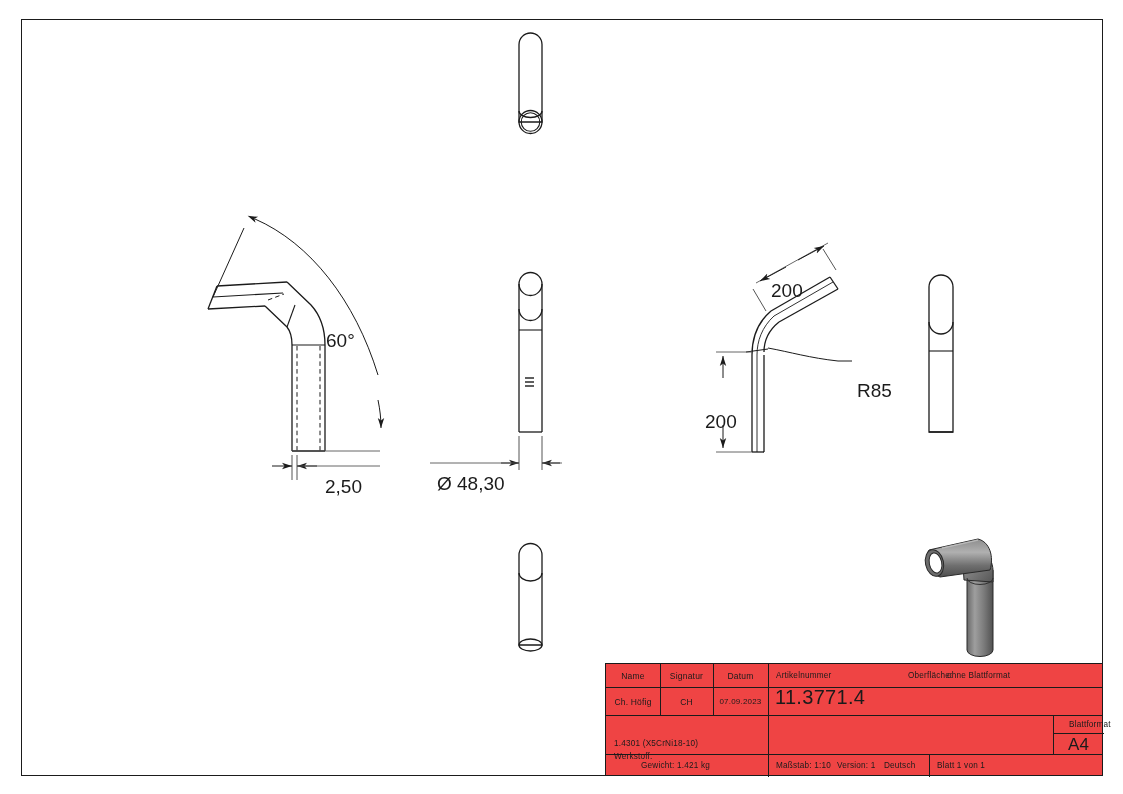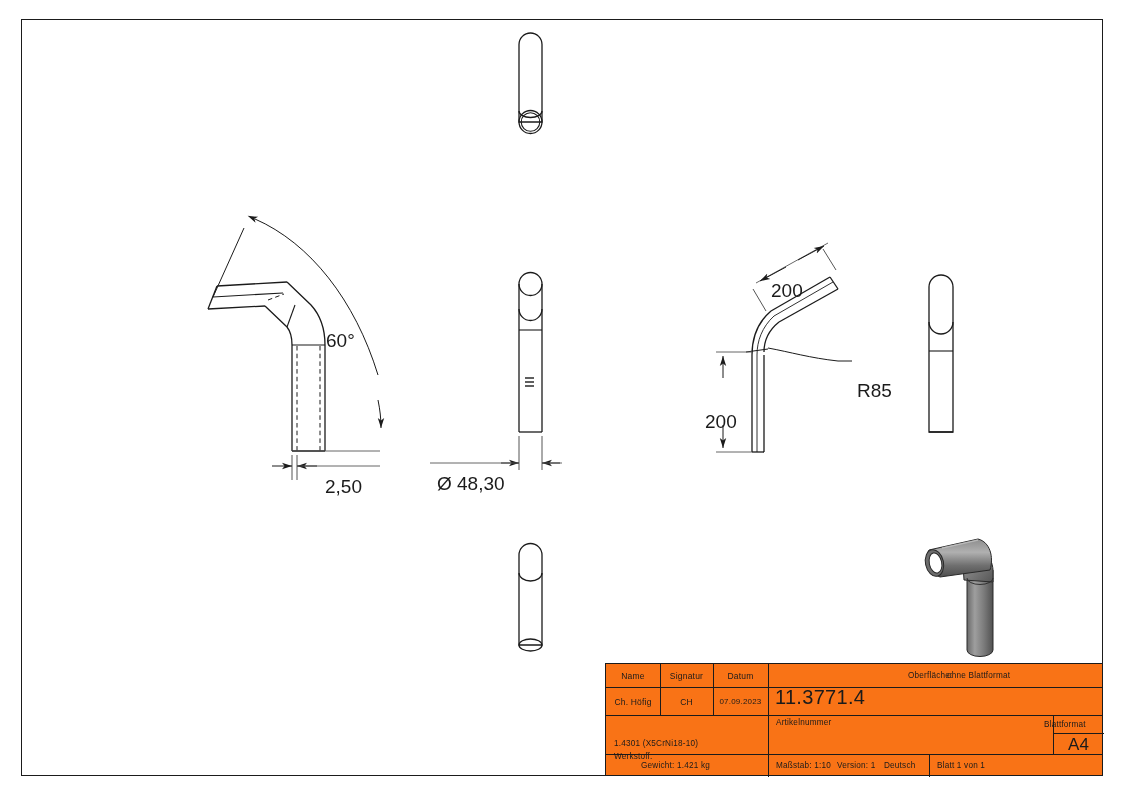--- a/index.html
+++ b/index.html
@@ -45,21 +45,21 @@
 
   
   #title-block {
     position: absolute;
     left: 605px;
     top: 663px;
     width: 498px;
     height: 113px;
     box-sizing: border-box;
     border: 1.6px solid #1b1b1b;
-    background: #f97316;
+    background: #ef4444;
     font-family: "Liberation Sans", sans-serif;
   }
   .tb-line {
     position: absolute;
     background: #1b1b1b;
   }
   .tb-h { height: 1.2px; left: 0; width: 100%; }
   .tb-v { width: 1.2px; top: 0; }
 
   .tb-cell {
@@ -340,30 +340,30 @@
     <div class="tb-line tb-v" style="left:323px; top:90px; height:23px;"></div>
 
     <div class="tb-cell tb-center" style="left:0; top:7px; width:54px;">Name</div>
     <div class="tb-cell tb-center" style="left:54px; top:7px; width:53px;">Signatur</div>
     <div class="tb-cell tb-center" style="left:107px; top:7px; width:55px;text-align:center;">Datum</div>
 
     <div class="tb-cell tb-center" style="left:0; top:33px; width:54px;">Ch. Höfig</div>
     <div class="tb-cell tb-center" style="left:54px; top:33px; width:53px;">CH</div>
     <div class="tb-cell tb-center" style="left:107px; top:33px; width:55px; font-size:8px;text-align:center;">07.09.2023</div>
 
-    <div class="tb-cell tb-label-small" style="left:170px; top:7px;margin-top:47px;">Artikelnummer</div>
+    <div class="tb-cell tb-label-small" style="left:170px; top:7px;">Artikelnummer</div>
     <div class="tb-cell tb-artnum" style="left:169px; top:22px;">11.3771.4</div>
 
     <div class="tb-cell tb-label-small" style="left:302px; top:7px;">Oberfläche:</div>
     <div class="tb-cell tb-label-small" style="left:341px; top:7px;">ohne Blattformat</div>
 
     <div class="tb-cell tb-label-small" style="left:8px; top:58px;margin-top:30px;">Werkstoff:</div>
     <div class="tb-cell tb-label-small" style="left:8px; top:75px;">1.4301 (X5CrNi18-10)</div>
 
-    <div class="tb-cell tb-center tb-label-small" style="left:422px; top:56px; width:51px;padding-left:16px;">Blattformat</div>
+    <div class="tb-cell tb-center tb-label-small" style="left:447px; top:56px; width:51px;padding-left:16px;">Blattformat</div>
     <div class="tb-cell tb-a4" style="left:447px; top:71px; width:51px;">A4</div>
 
     <div class="tb-cell tb-label-small" style="left:8px; top:97px;padding-left:27px;">Gewicht: 1.421 kg</div>
     <div class="tb-cell tb-label-small" style="left:170px; top:97px;">Maßstab: 1:10</div>
     <div class="tb-cell tb-label-small" style="left:231px; top:97px;">Version: 1</div>
     <div class="tb-cell tb-label-small" style="left:278px; top:97px;">Deutsch</div>
     <div class="tb-cell tb-label-small" style="left:331px; top:97px;">Blatt 1 von 1</div>
   </div>
 
 </div>

